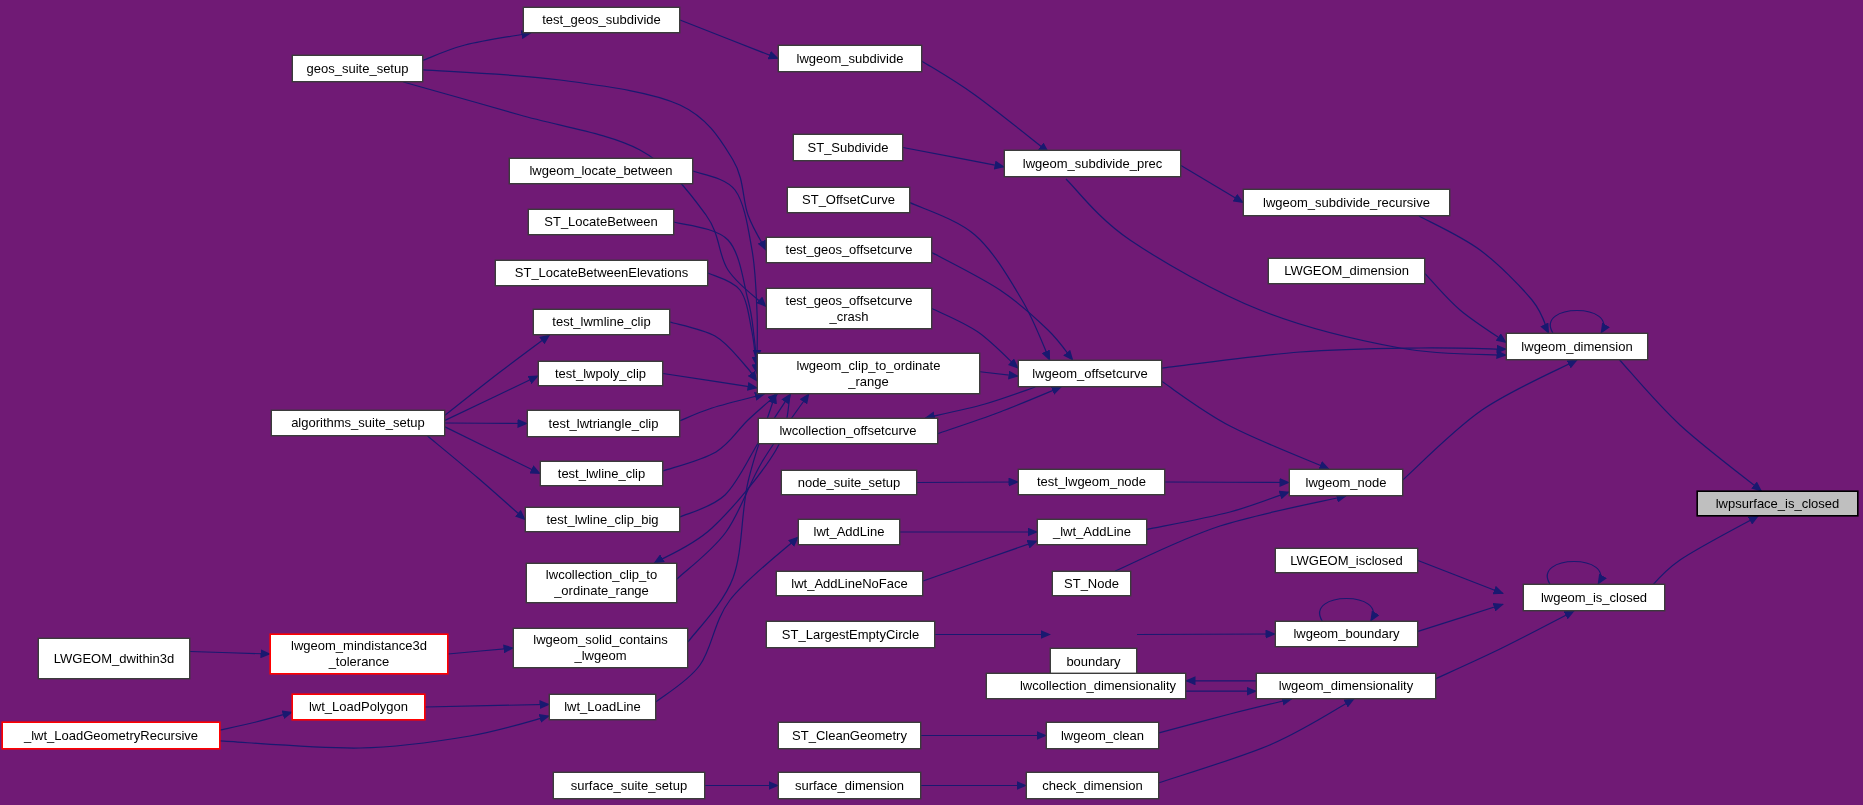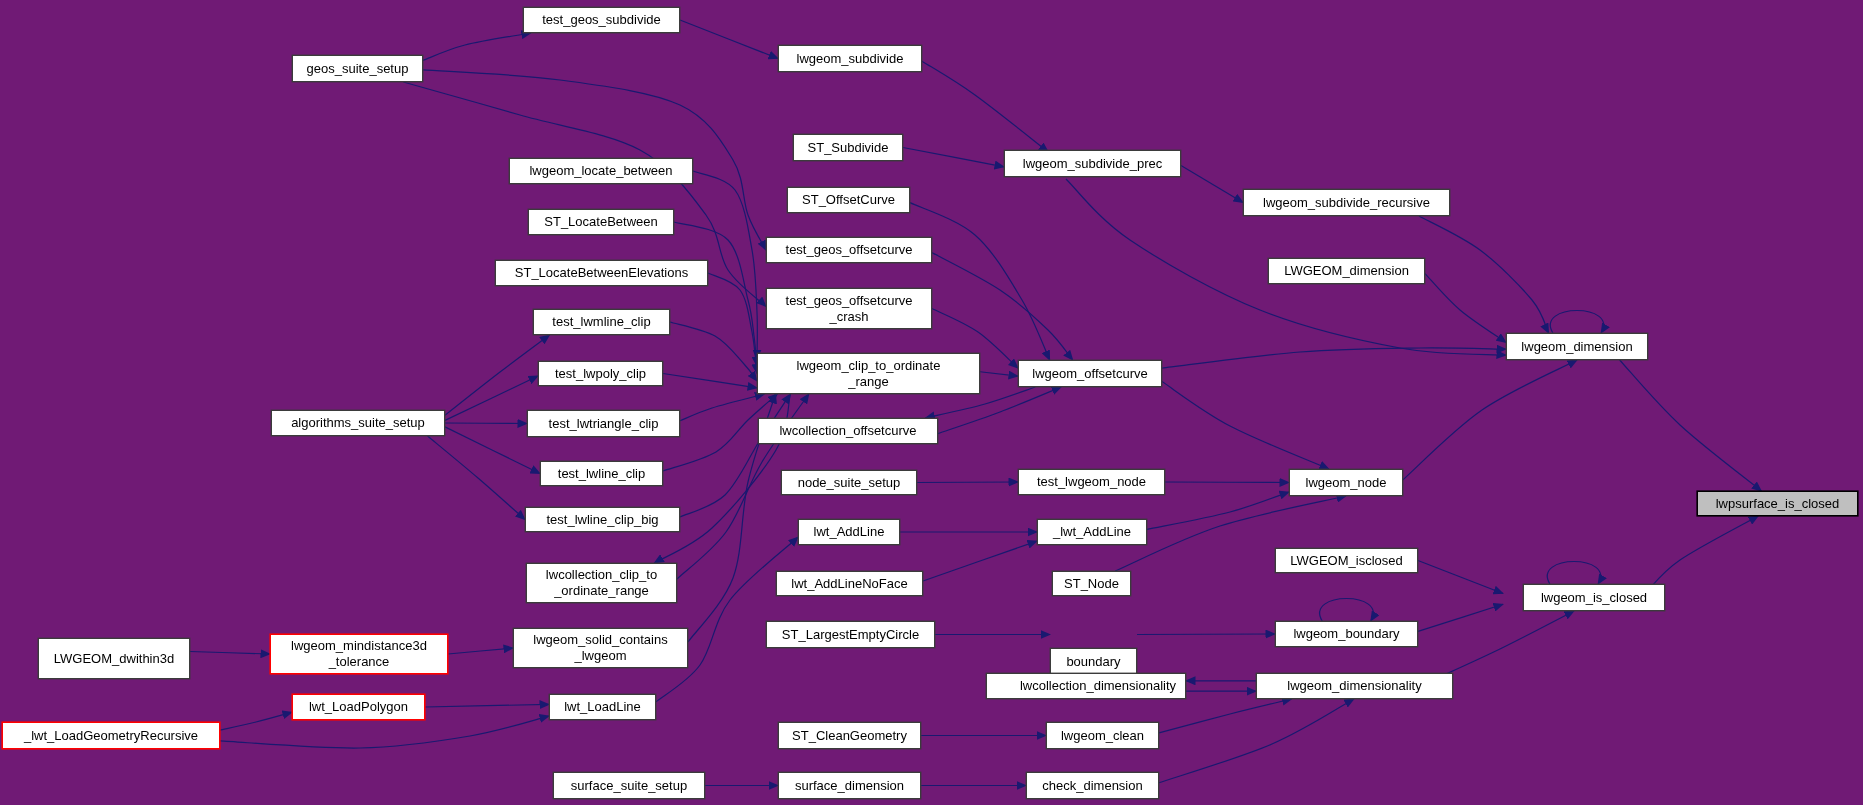--- a/index.html
+++ b/index.html
@@ -131,21 +131,21 @@
 _ordinate_range</div>
       <div class="node" style="left: 513px; top: 628px; width: 175px; height: 40px;">lwgeom_solid_contains
 _lwgeom</div>
       <div class="node red" style="left: 270px; top: 634px; width: 178px; height: 40px;">lwgeom_mindistance3d
 _tolerance</div>
       <div class="node" style="left: 38px; top: 638px; width: 152px; height: 41px;">LWGEOM_dwithin3d</div>
       <div class="node" style="left: 766px; top: 621px; width: 169px; height: 27px;">ST_LargestEmptyCircle</div>
       <div class="node" style="left: 1050px; top: 648px; width: 87px; height: 27px;">boundary</div>
       <div class="node" style="left: 1275px; top: 621px; width: 143px; height: 26px;">lwgeom_boundary</div>
       <div class="node" style="left: 986px; top: 673px; width: 200px; height: 26px; padding-left: 24px;">lwcollection_dimensionality</div>
-      <div class="node" style="left: 1256px; top: 673px; width: 197px; height: 26px;">lwgeom_dimensionality</div>
+      <div class="node" style="left: 1256px; top: 673px; width: 180px; height: 26px;">lwgeom_dimensionality</div>
       <div class="node red" style="left: 292px; top: 694px; width: 133px; height: 26px;">lwt_LoadPolygon</div>
       <div class="node" style="left: 549px; top: 694px; width: 107px; height: 26px;">lwt_LoadLine</div>
       <div class="node red" style="left: 2px; top: 722px; width: 218px; height: 27px;">_lwt_LoadGeometryRecursive</div>
       <div class="node" style="left: 778px; top: 722px; width: 143px; height: 27px;">ST_CleanGeometry</div>
       <div class="node" style="left: 1046px; top: 722px; width: 113px; height: 27px;">lwgeom_clean</div>
       <div class="node" style="left: 553px; top: 772px; width: 152px; height: 27px;">surface_suite_setup</div>
       <div class="node" style="left: 778px; top: 772px; width: 143px; height: 27px;">surface_dimension</div>
       <div class="node" style="left: 1026px; top: 772px; width: 133px; height: 27px;">check_dimension</div>
     </div>
 </div>

